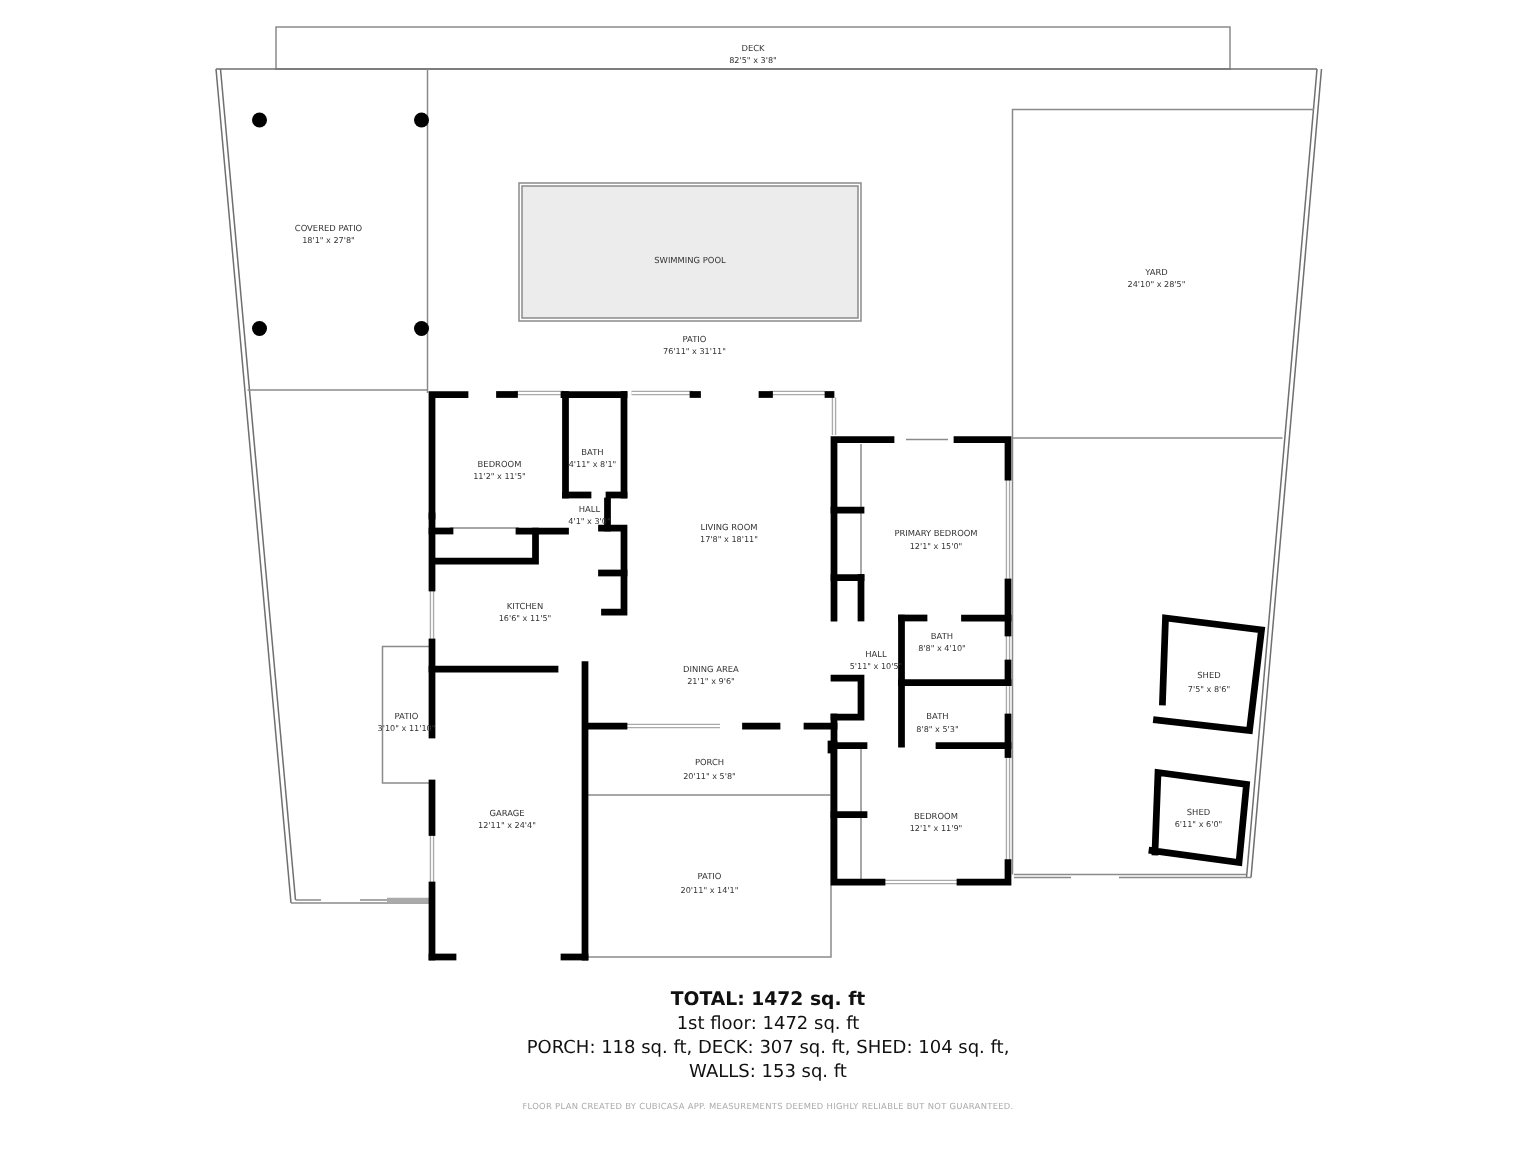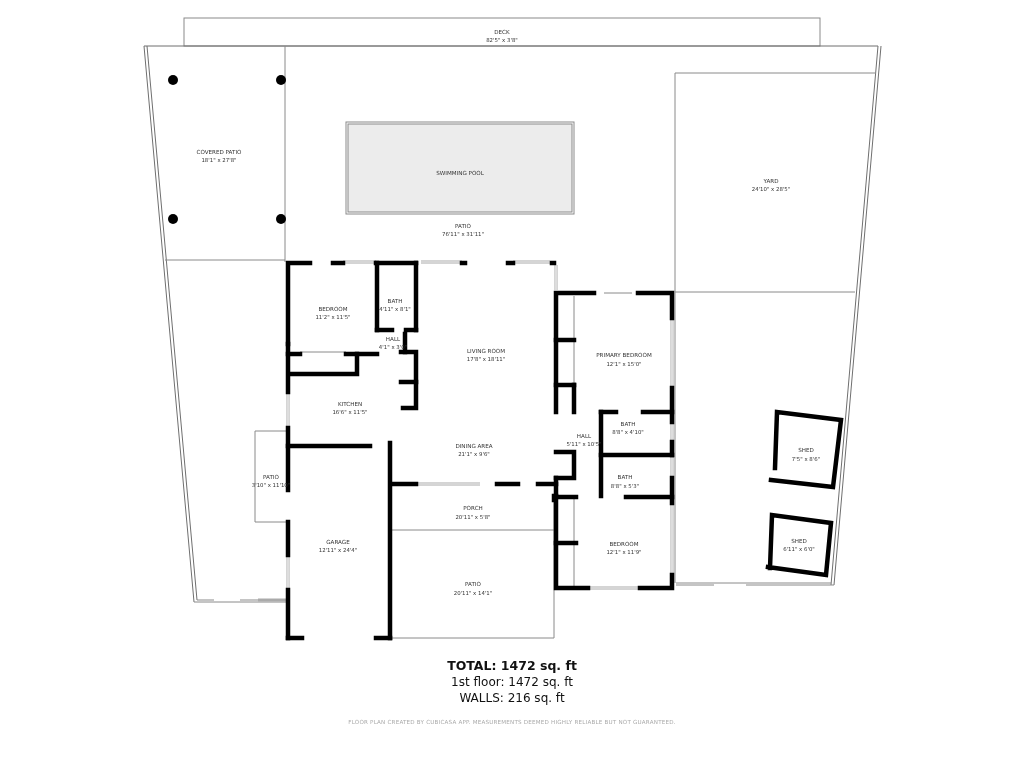--- a/index.html
+++ b/index.html
@@ -239,15 +239,16 @@
     <text class="rdim" x="806" y="461">7'5" x 8'6"</text>
 
     <text class="rname" x="799" y="543">SHED</text>
     <text class="rdim" x="799" y="551">6'11" x 6'0"</text>
   </g>
 </svg>
 
 <div id="summary">
   <div class="total">TOTAL: 1472 sq. ft</div>
   <div class="line">1st floor: 1472 sq. ft</div>
-  <div class="line">WALLS: 216 sq. ft</div>
+  <div class="line">PORCH: 118 sq. ft, DECK: 307 sq. ft, SHED: 104 sq. ft,</div>
+  <div class="line">WALLS: 153 sq. ft</div>
   <div class="footer">FLOOR PLAN CREATED BY CUBICASA APP. MEASUREMENTS DEEMED HIGHLY RELIABLE BUT NOT GUARANTEED.</div>
 </div>
 
 </body></html>

